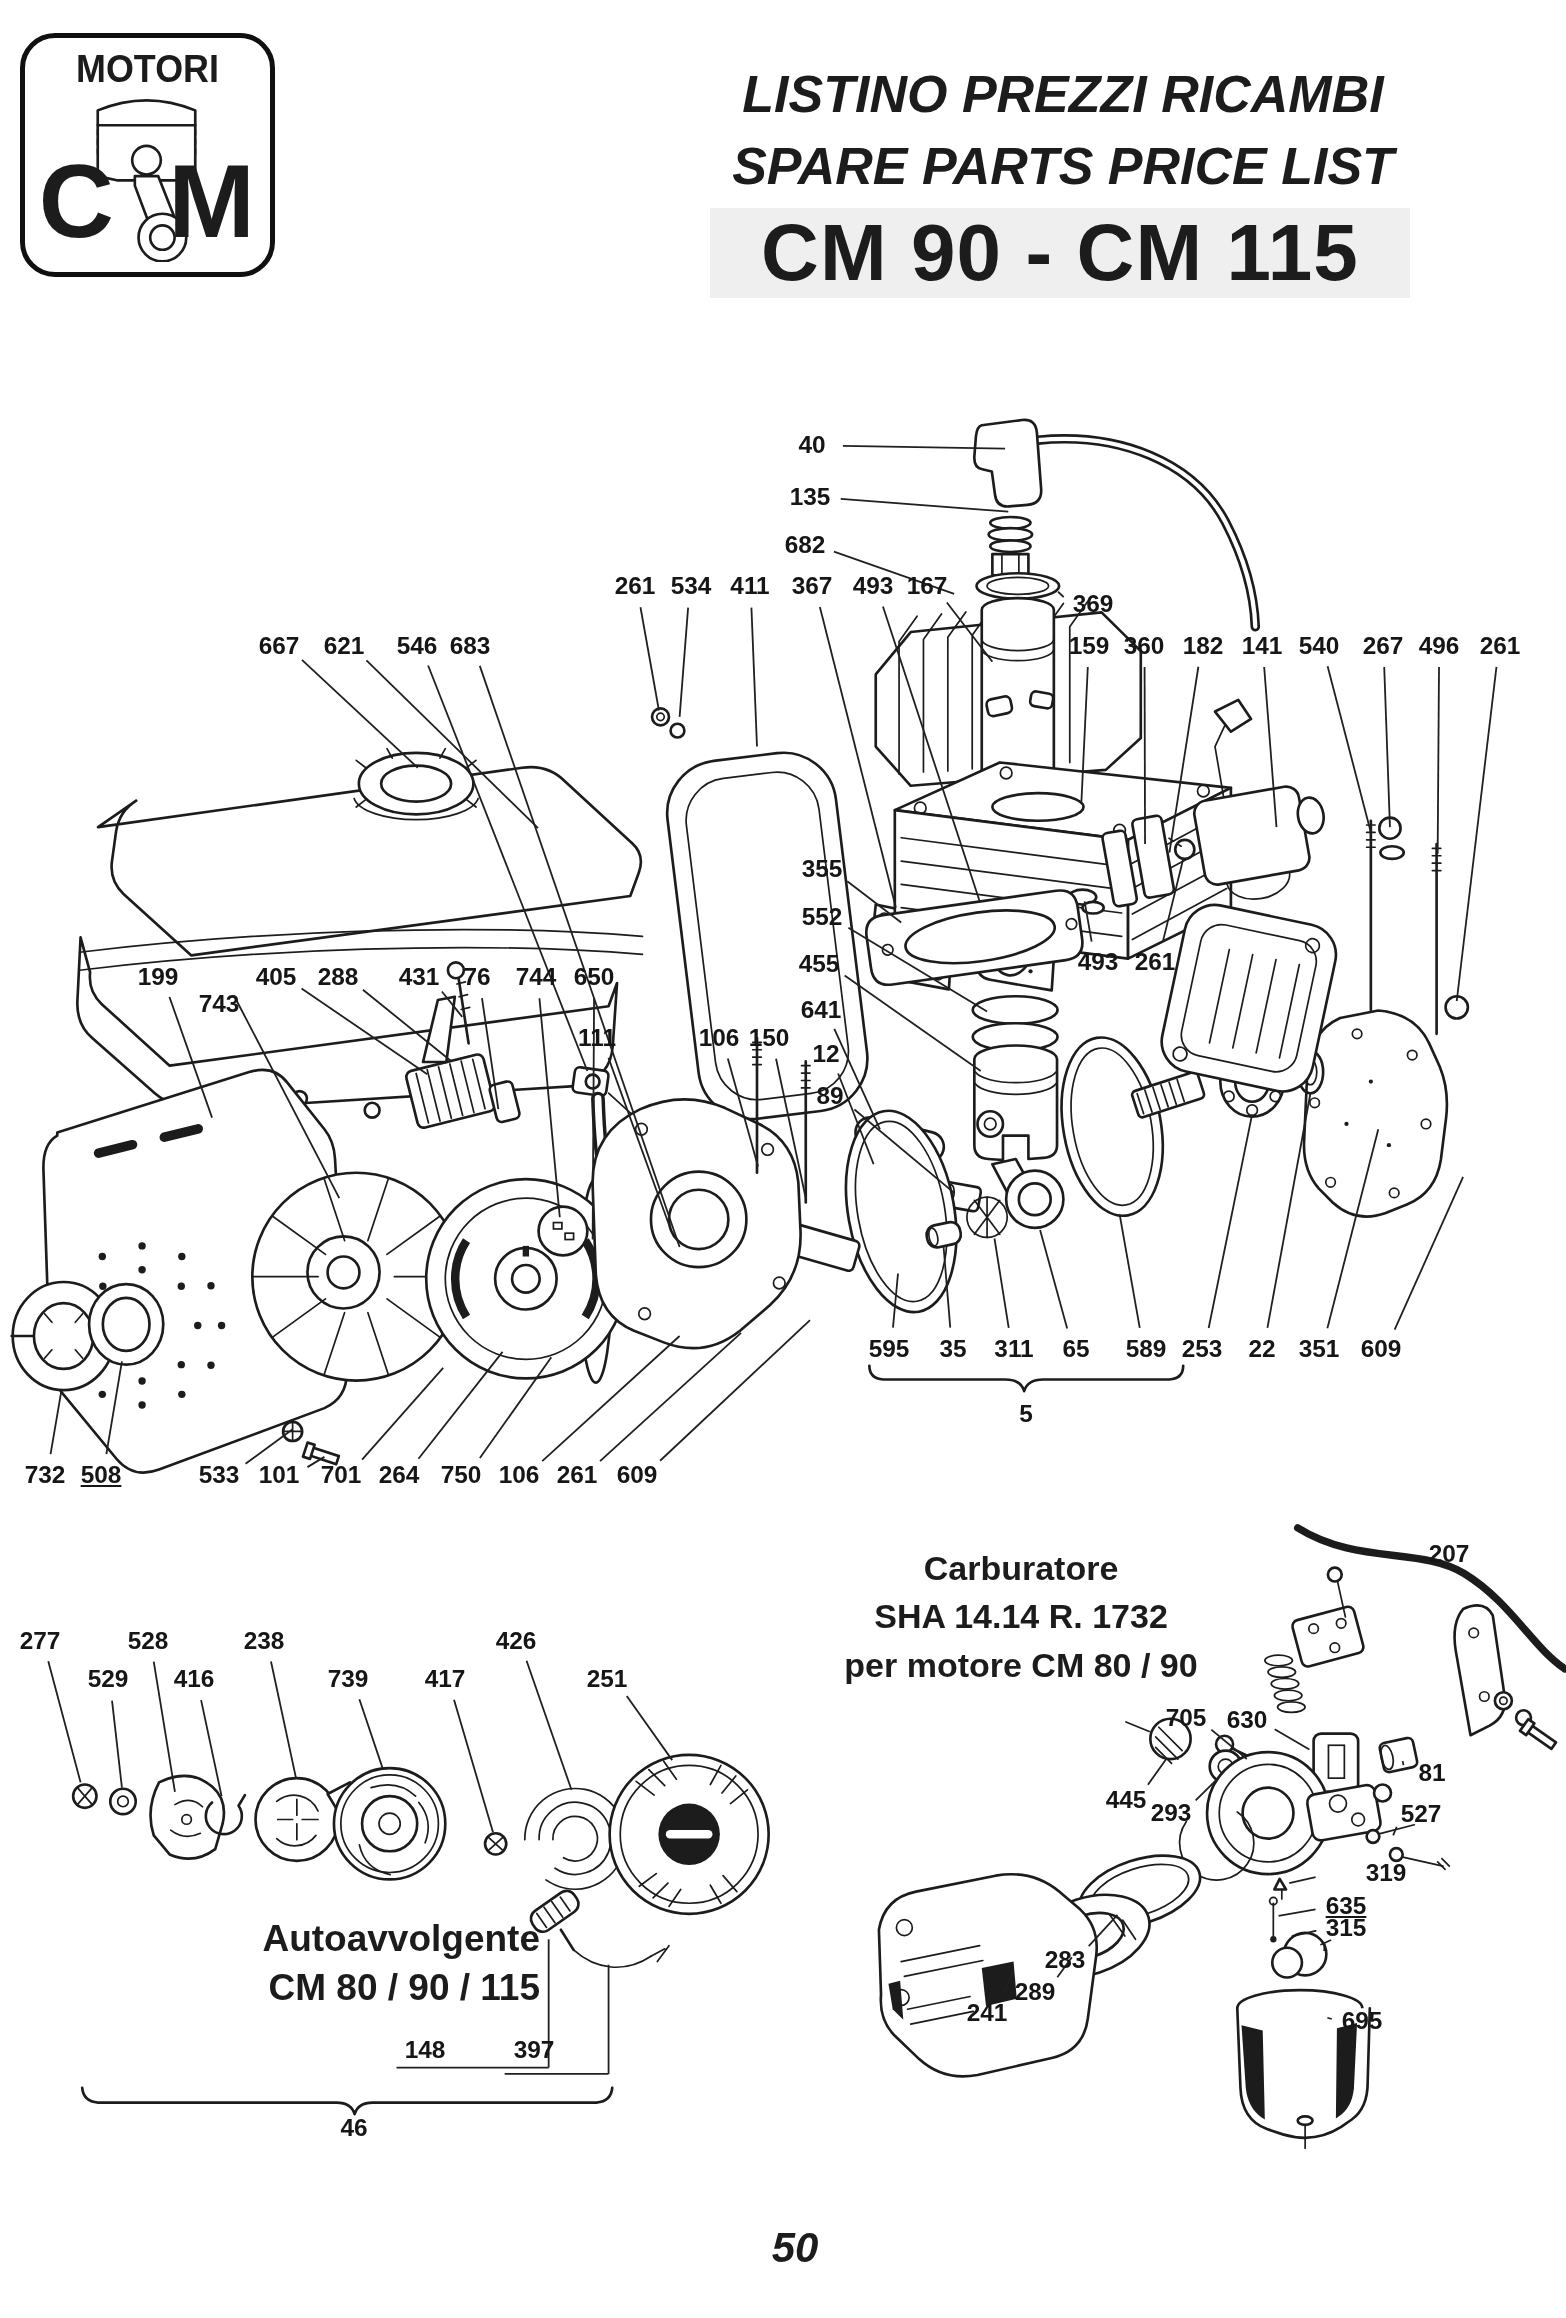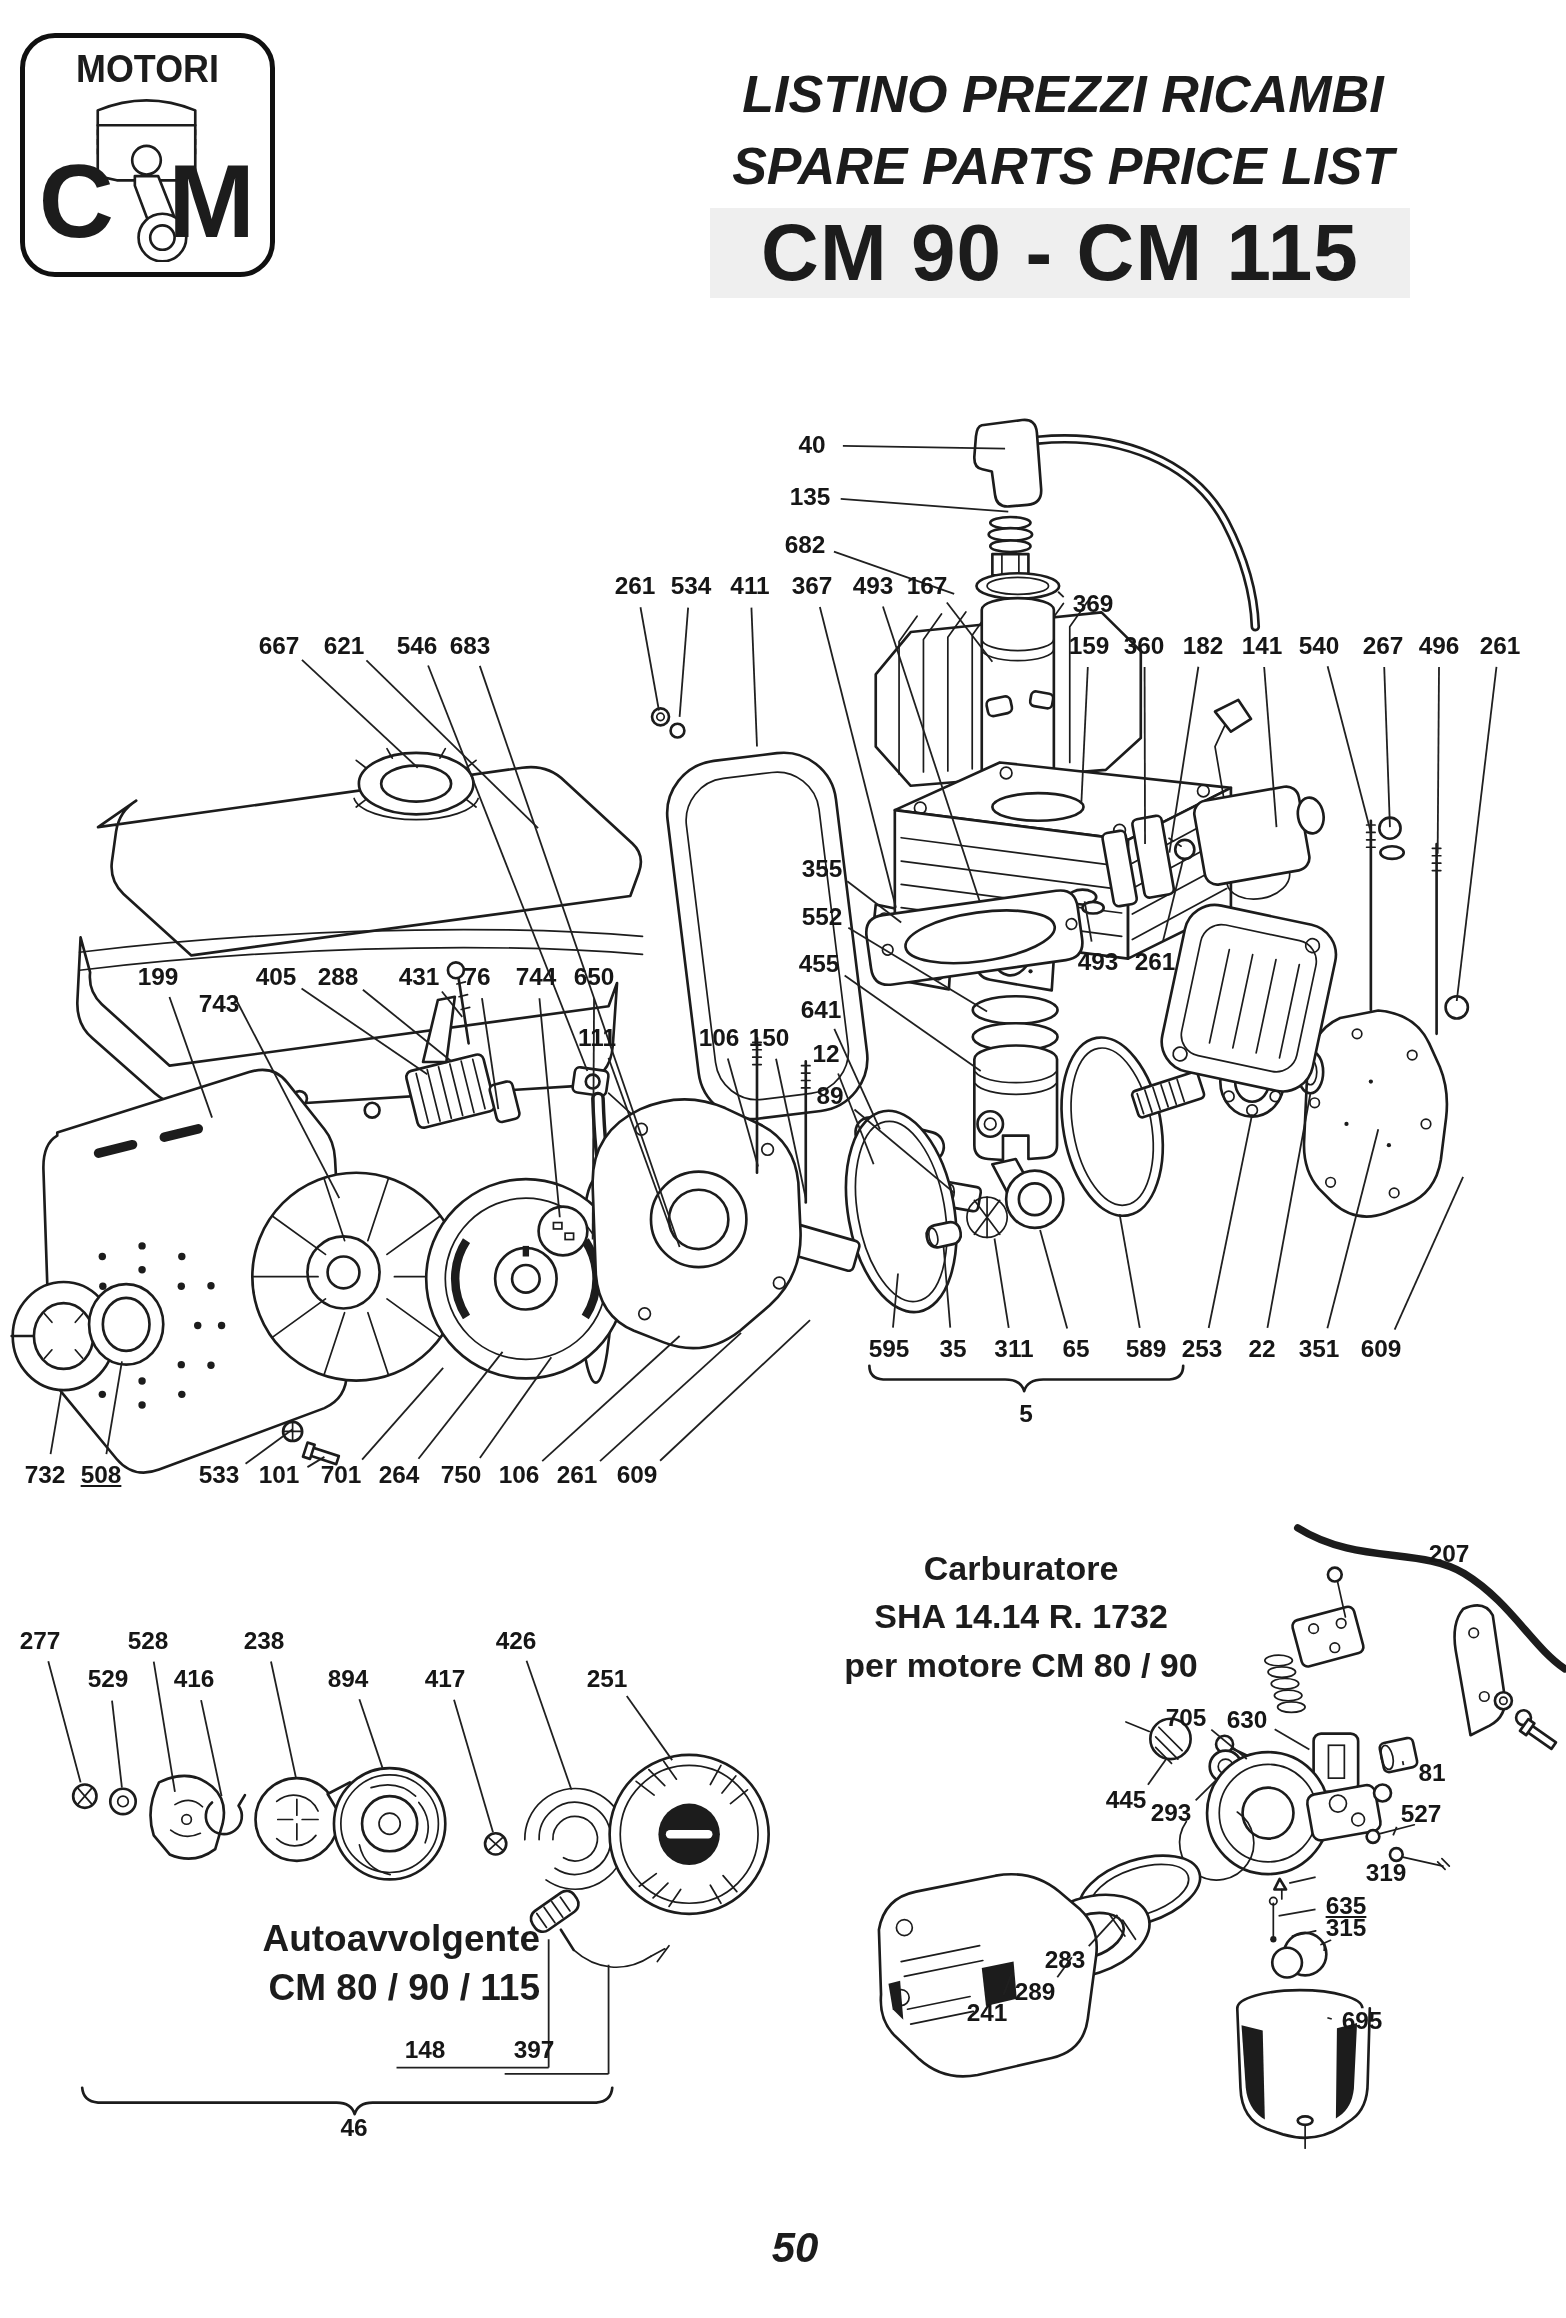--- a/index.html
+++ b/index.html
@@ -614,21 +614,21 @@
     <div class="part-label" style="left: 461px; top: 1475px;">750</div>
     <div class="part-label" style="left: 519px; top: 1475px;">106</div>
     <div class="part-label" style="left: 577px; top: 1475px;">261</div>
     <div class="part-label" style="left: 637px; top: 1475px;">609</div>
     <div class="part-label" style="left: 40px; top: 1641px;">277</div>
     <div class="part-label" style="left: 148px; top: 1641px;">528</div>
     <div class="part-label" style="left: 264px; top: 1641px;">238</div>
     <div class="part-label" style="left: 516px; top: 1641px;">426</div>
     <div class="part-label" style="left: 108px; top: 1679px;">529</div>
     <div class="part-label" style="left: 194px; top: 1679px;">416</div>
-    <div class="part-label" style="left: 348px; top: 1679px;">894</div>
+    <div class="part-label" style="left: 348px; top: 1679px;">739</div>
     <div class="part-label" style="left: 445px; top: 1679px;">417</div>
     <div class="part-label" style="left: 607px; top: 1679px;">251</div>
     <div class="part-label" style="left: 425px; top: 2050px;">148</div>
     <div class="part-label" style="left: 534px; top: 2050px;">397</div>
     <div class="part-label" style="left: 354px; top: 2128px;">46</div>
     <div class="part-label" style="left: 1449px; top: 1554px;">207</div>
     <div class="part-label" style="left: 1186px; top: 1718px;">705</div>
     <div class="part-label" style="left: 1247px; top: 1720px;">630</div>
     <div class="part-label" style="left: 1126px; top: 1800px;">445</div>
     <div class="part-label" style="left: 1171px; top: 1813px;">293</div>

